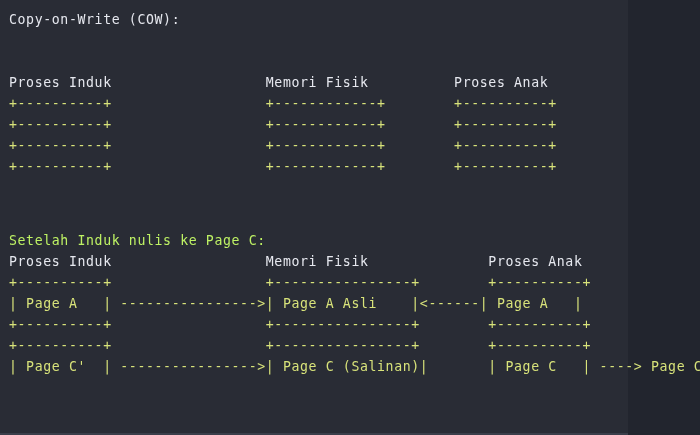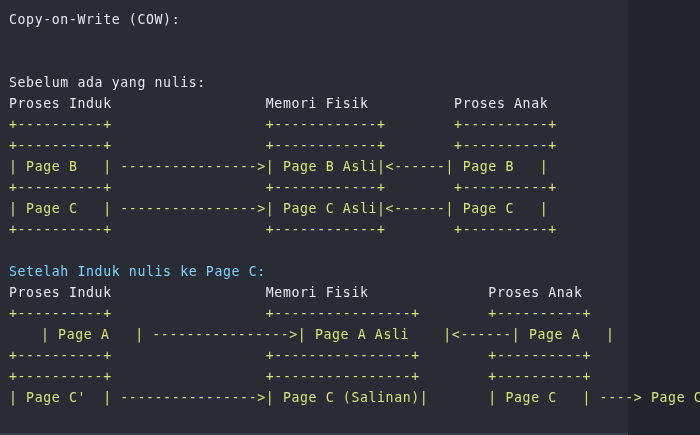--- a/index.html
+++ b/index.html
@@ -42,29 +42,26 @@
     color: #d8e37a;
   }
 </style>
 </head>
 <body>
 
 <div id="terminal" style="background: rgb(41, 44, 53);">
     <span class="line c-head" style="color: rgb(230, 232, 239);">Copy-on-Write (COW):</span>
     <span class="line c-blank"> </span>
     <span class="line c-blank"> </span>
-    <span class="line c-head" style="color: rgb(230, 232, 239);">Sebelum ada yang nulis:</span>
     <span class="line c-head" style="color: rgb(230, 232, 239);">Proses Induk                  Memori Fisik          Proses Anak</span>
     <span class="line c-dim" style="color: rgb(216, 227, 122);">+----------+                  +------------+        +----------+</span>
     <span class="line c-dim" style="color: rgb(216, 227, 122);">+----------+                  +------------+        +----------+</span>
-    <span class="line c-dim" style="color: rgb(216, 227, 122);">| Page B   | ----------------&gt;| Page B Asli|&lt;------| Page B   |</span>
     <span class="line c-dim" style="color: rgb(216, 227, 122);">+----------+                  +------------+        +----------+</span>
-    <span class="line c-dim" style="color: rgb(216, 227, 122);">| Page C   | ----------------&gt;| Page C Asli|&lt;------| Page C   |</span>
     <span class="line c-dim" style="color: rgb(216, 227, 122);">+----------+                  +------------+        +----------+</span>
     <span class="line c-blank"> </span>
-    <span class="line c-head" style="color: #7dd3fc;">Setelah Induk nulis ke Page C:</span>
+    <span class="line c-head" style="color: #bef264; margin-top: 32px;">Setelah Induk nulis ke Page C:</span>
     <span class="line c-head" style="color: rgb(230, 232, 239);">Proses Induk                  Memori Fisik              Proses Anak</span>
     <span class="line c-dim" style="color: rgb(216, 227, 122);">+----------+                  +----------------+        +----------+</span>
-    <span class="line c-dim" style="color: rgb(216, 227, 122); margin-left: 32px;">| Page A   | ----------------&gt;| Page A Asli    |&lt;------| Page A   |</span>
+    <span class="line c-dim" style="color: rgb(216, 227, 122);">| Page A   | ----------------&gt;| Page A Asli    |&lt;------| Page A   |</span>
     <span class="line c-dim" style="color: rgb(216, 227, 122);">+----------+                  +----------------+        +----------+</span>
     <span class="line c-dim" style="color: rgb(216, 227, 122);">+----------+                  +----------------+        +----------+</span>
     <span class="line c-dim" style="color: rgb(216, 227, 122);">| Page C'  | ----------------&gt;| Page C (Salinan)|       | Page C   | ----&gt; Page C Asli</span>
   </div>
 
 </body></html>

